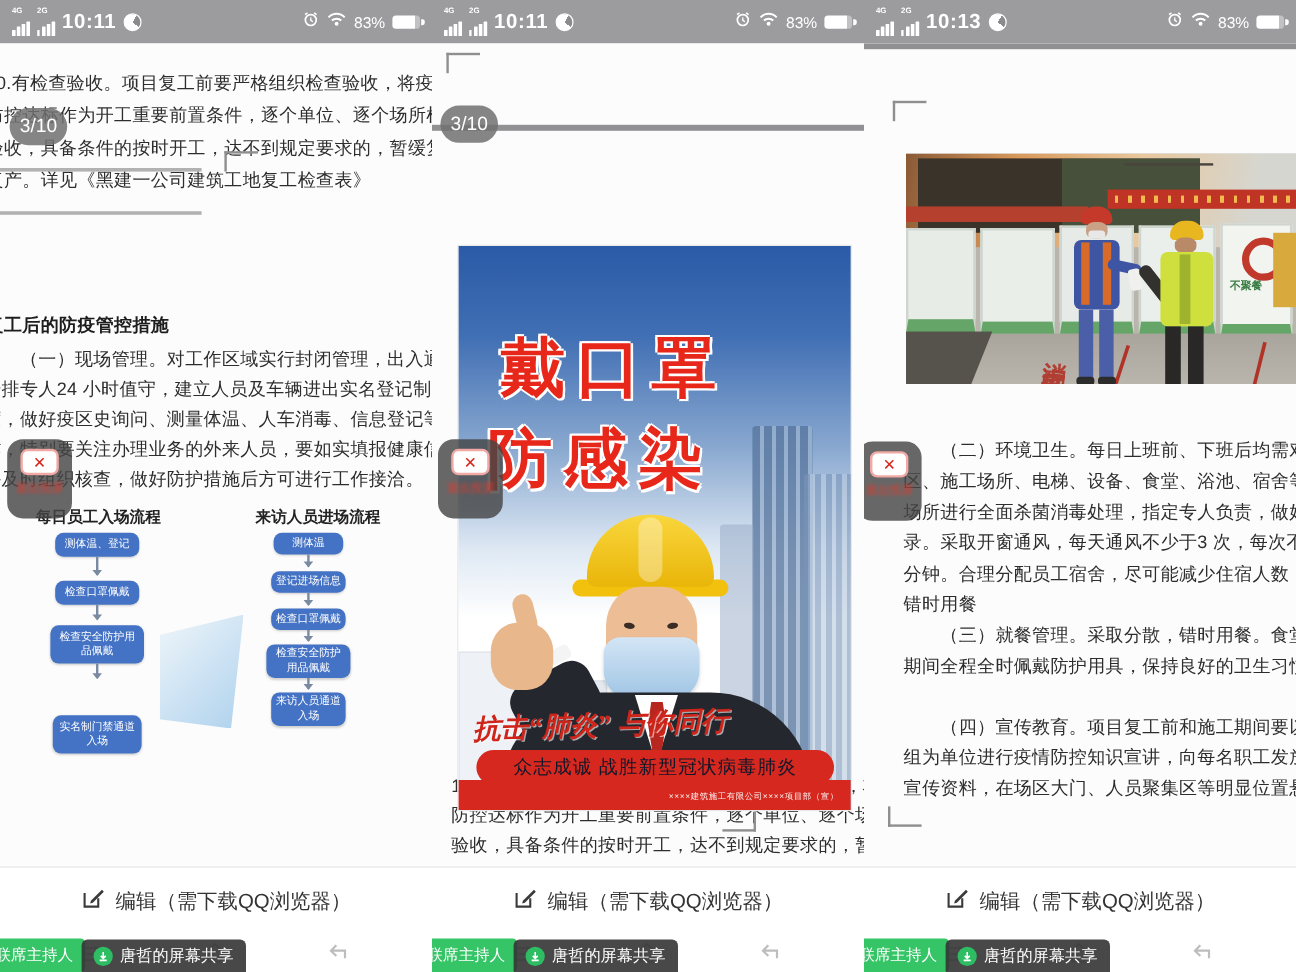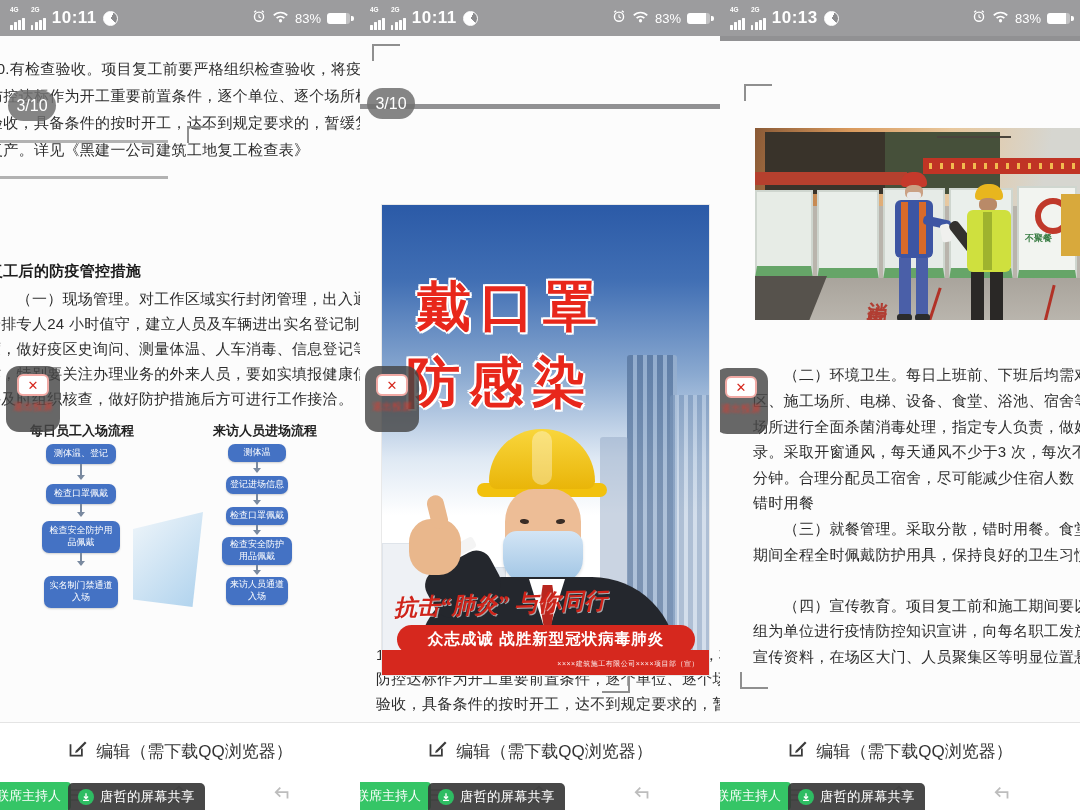--- a/index.html
+++ b/index.html
@@ -49,21 +49,21 @@
   .cohost{position:absolute;left:-14px;bottom:0;height:28px;background:#35c566;color:#fff;font-size:13px;display:flex;align-items:center;padding:0 10px;border-radius:0 4px 4px 0;z-index:50;white-space:nowrap}
   .sharebadge{position:absolute;left:68px;bottom:0;height:27px;background:rgba(52,52,52,.9);border-radius:5px 5px 0 0;color:#fff;font-size:13.5px;display:flex;align-items:center;gap:6px;padding:0 10px;z-index:50;white-space:nowrap}
   .shicon{width:16px;height:16px;border-radius:50%;background:#2ebd63;display:flex;align-items:center;justify-content:center}
 
   
   .poster{position:absolute;left:21px;top:168px;width:329px;height:472px;overflow:hidden;background:linear-gradient(180deg,#2b5aa7 0%,#416fb4 16%,#8aa9d0 36%,#dfe9f4 54%,#ffffff 66%);border:1px solid #e9e9e9;box-sizing:border-box;z-index:1}
   .poster-header{position:absolute;top:20px;left:0;right:0;text-align:center;color:#fff;font-size:24px;font-weight:600;letter-spacing:3px}
   .bigred{position:absolute;color:#e8271b;font-weight:900;font-size:54px;letter-spacing:9px;text-shadow:2px 0 0 #fff,-2px 0 0 #fff,0 2px 0 #fff,0 -2px 0 #fff,2px 2px 0 #fff,-2px -2px 0 #fff}
   .tower{position:absolute;border-radius:3px 3px 0 0}
   .script-slogan{position:absolute;left:12px;top:382px;width:310px;color:#cf241a;font-size:23px;font-weight:700;font-style:italic;font-family:"Liberation Serif","DejaVu Serif",serif;transform:rotate(-2deg);white-space:nowrap;text-shadow:1px 1px 0 rgba(255,255,255,.6)}
-  .poster-banner{position:absolute;left:15px;top:420px;width:298px;height:29px;border-radius:15px;background:#d6281e;color:#ffffff;font-size:15.5px;font-weight:700;display:flex;align-items:center;justify-content:center;letter-spacing:1px}
+  .poster-banner{position:absolute;left:15px;top:420px;width:298px;height:29px;border-radius:15px;background:#d6281e;color:#0f172a;font-size:15.5px;font-weight:400;display:flex;align-items:center;justify-content:center;letter-spacing:1px}
   .poster-strip{position:absolute;left:0;right:0;bottom:0;height:25px;background:#d6281e}
   .poster-credit{position:absolute;right:10px;bottom:6px;color:#fff;font-size:7px;opacity:.92;letter-spacing:.5px}
 
   
   .photo{position:absolute;left:35px;top:128px;width:325px;height:192px;overflow:hidden;background:#b9b4ac}
   .gtext{position:absolute;left:112px;top:158px;writing-mode:vertical-rl;color:#b13227;font-size:20px;font-weight:700;letter-spacing:5px;transform:rotate(6deg);opacity:.9}
 </style>
 </head>
 <body>
 
@@ -123,21 +123,21 @@
 
       <div class="flowtitle" style="left:30px;top:386px">每日员工入场流程</div>
       <div class="flowtitle" style="left:213px;top:386px">来访人员进场流程</div>
 
       <div class="flowbox" style="left:46px;top:408px;width:70px;height:20px">测体温、登记</div>
       <div class="fa" style="left:80px;top:428px;height:15px"></div>
       <div class="flowbox" style="left:46px;top:448px;width:70px;height:20px">检查口罩佩戴</div>
       <div class="fa" style="left:80px;top:468px;height:12px"></div>
       <div class="flowbox" style="left:42px;top:485px;width:78px;height:32px">检查安全防护用品佩戴</div>
       <div class="fa" style="left:80px;top:517px;height:12px"></div>
-      <div class="flowbox" style="left:44px;top:540px;width:74px;height:32px">实名制门禁通道入场</div>
+      <div class="flowbox" style="left:44px;top:560px;width:74px;height:32px">实名制门禁通道入场</div>
 
       <div class="flowbox" style="left:228px;top:408px;width:58px;height:18px">测体温</div>
       <div class="fa" style="left:256px;top:426px;height:10px"></div>
       <div class="flowbox" style="left:226px;top:440px;width:62px;height:18px">登记进场信息</div>
       <div class="fa" style="left:256px;top:458px;height:10px"></div>
       <div class="flowbox" style="left:226px;top:471px;width:62px;height:18px">检查口罩佩戴</div>
       <div class="fa" style="left:256px;top:489px;height:9px"></div>
       <div class="flowbox" style="left:222px;top:501px;width:70px;height:28px">检查安全防护用品佩戴</div>
       <div class="fa" style="left:256px;top:529px;height:9px"></div>
       <div class="flowbox" style="left:226px;top:541px;width:62px;height:28px">来访人员通道入场</div>

